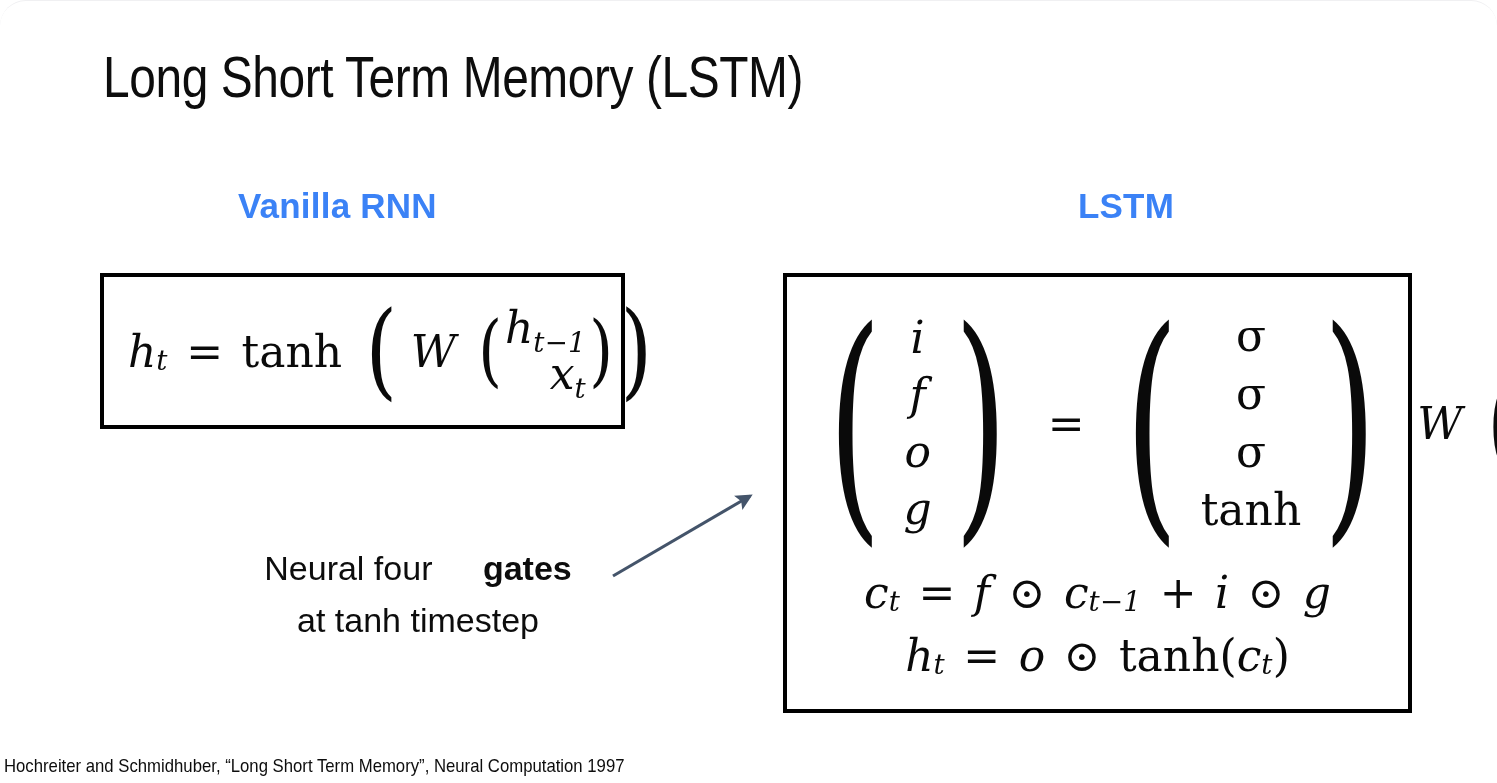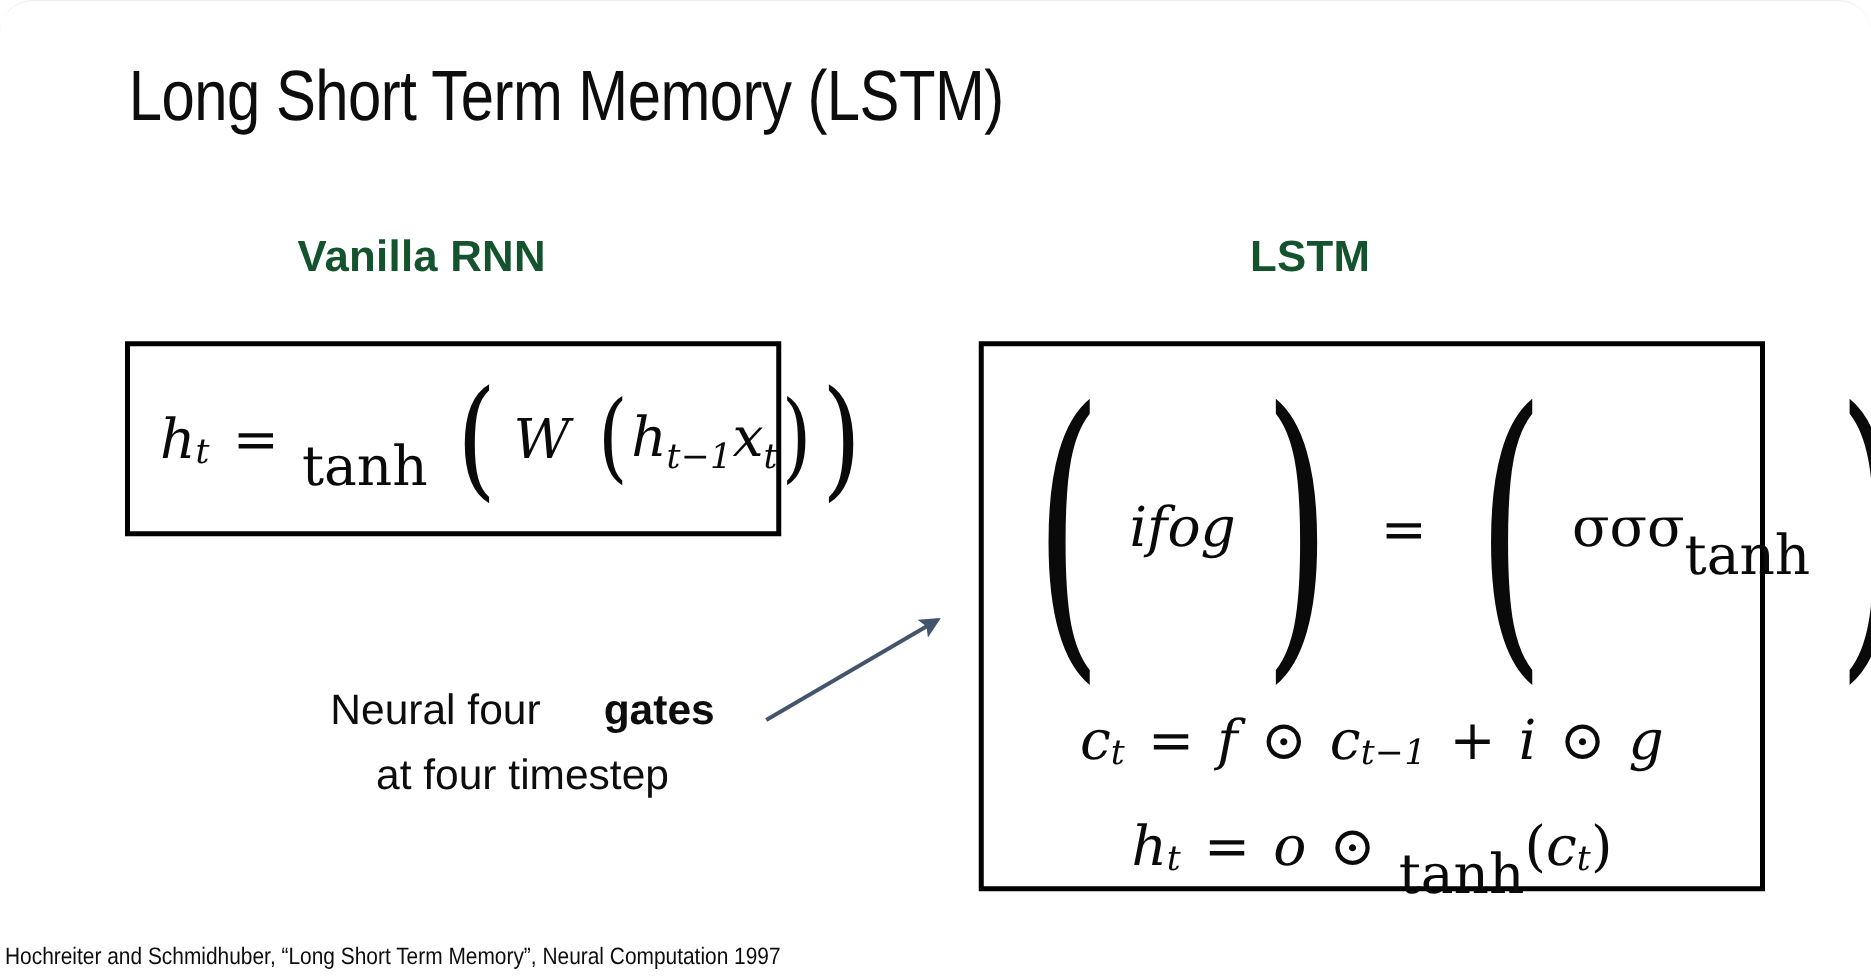--- a/index.html
+++ b/index.html
@@ -42,26 +42,26 @@
     transform-origin: left center;
     line-height: 1.15;
   }
 
   
   .col-heading {
     position: absolute;
     font-family: "Liberation Sans", sans-serif;
     font-weight: bold;
     font-size: 35px;
-    color: #14532d;
+    color: #3b82f6;
     white-space: nowrap;
     letter-spacing: 0.2px;
   }
   #heading-rnn  { left: 238px; top: 185px; }
-  #heading-lstm { left: 1000px; top: 185px; }
+  #heading-lstm { left: 1078px; top: 185px; }
 
   
   .eq-box {
     position: absolute;
     background: #ffffff;
     border: 4px solid #000000;
     box-sizing: border-box;
   }
   #rnn-box  { left: 100px; top: 272px; width: 525px; height: 156px; }
   #lstm-box { left: 783px; top: 272px; width: 629px; height: 440px; }
@@ -69,21 +69,21 @@
   
   .math {
     font-family: "DejaVu Serif", "Liberation Serif", serif;
     color: #0a0a0a;
     display: inline-flex;
     align-items: center;
     white-space: nowrap;
   }
   .mi { font-style: italic; }          
   .mo { font-style: normal; }          
-  .mf { font-style: normal; margin-top: 44px; }          
+  .mf { font-style: normal; }          
   .sub {
     font-size: 0.63em;
     vertical-align: baseline;
     position: relative;
     top: 0.33em;
     font-style: italic;
     letter-spacing: 0.2px;
   }
   .spc-s { display: inline-block; width: 0.22em; }
   .spc-m { display: inline-block; width: 0.42em; }
@@ -94,21 +94,21 @@
     font-style: normal;
     display: inline-block;
     font-weight: 400;
     line-height: 0.92;
     transform-origin: center center;
   }
 
   
   .vec {
     display: inline-flex;
-    flex-direction: row;
+    flex-direction: column;
     align-items: center;
     justify-content: center;
     line-height: 1.04;
   }
   .vec.right-align { align-items: flex-end; }
   .vec-row { display: block; white-space: nowrap; }
 
   
   #rnn-eq {
     position: absolute;
@@ -287,21 +287,21 @@
       <span class="mf">tanh</span>
       <span class="mo">(</span>
       <span class="mi">c</span>
         <span class="sub">t</span>
       <span class="mo">)</span>
     </span>
   </div>
 
   <div id="annotation">
     <span>Neural four </span><span class="b">gates</span><br>
-    <span>at four timestep</span>
+    <span>at tanh timestep</span>
   </div>
 
   <svg id="annotation-arrow" viewBox="0 0 170 110">
     <defs>
       <marker id="arrowhead" markerWidth="6" markerHeight="6" refX="4.4" refY="3" orient="auto">
         <path d="M0,0.35 L5.4,3 L0,5.65 L1.1,3 Z" fill="#44546a"></path>
       </marker>
     </defs>
     <line x1="13" y1="97" x2="150" y2="17" stroke="#44546a" stroke-width="3.1" marker-end="url(#arrowhead)"></line>
   </svg>

